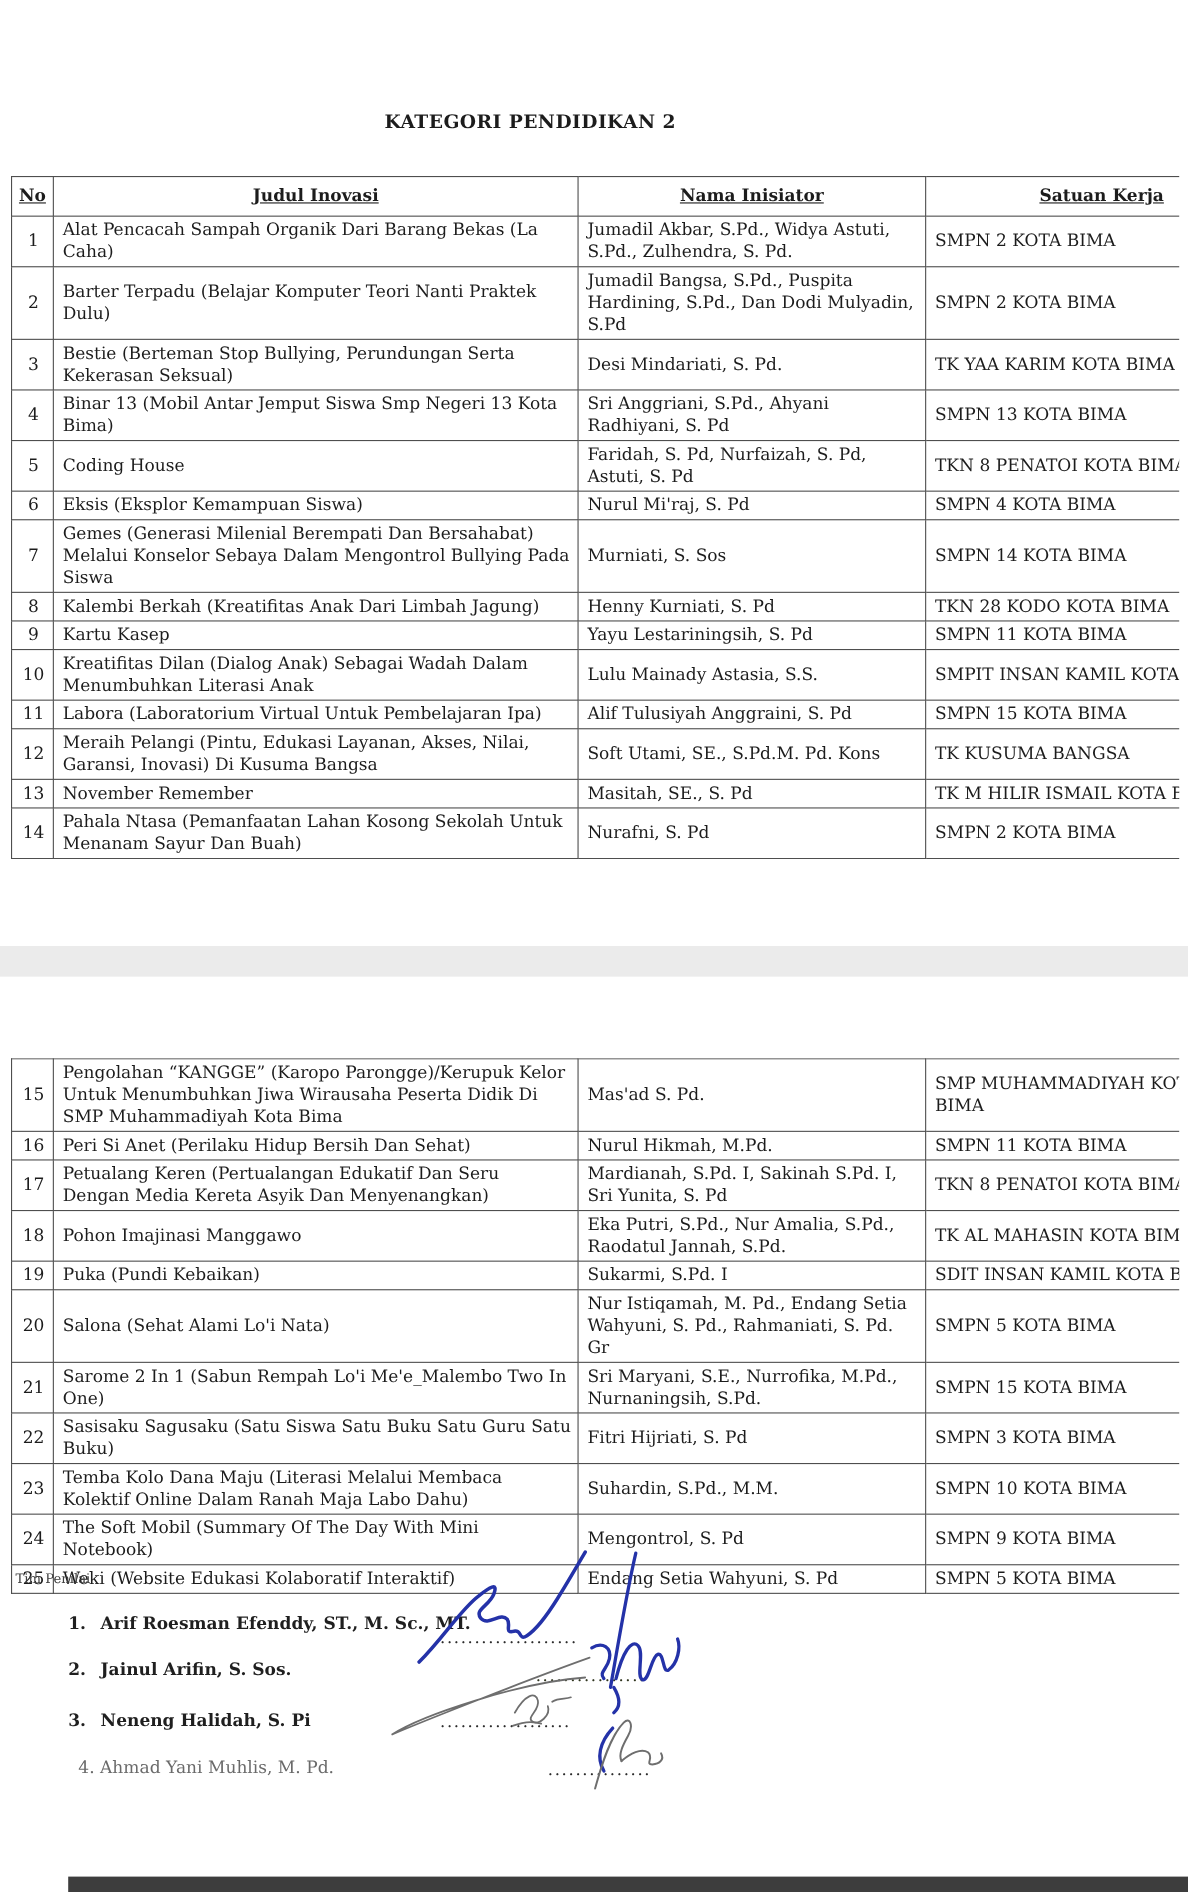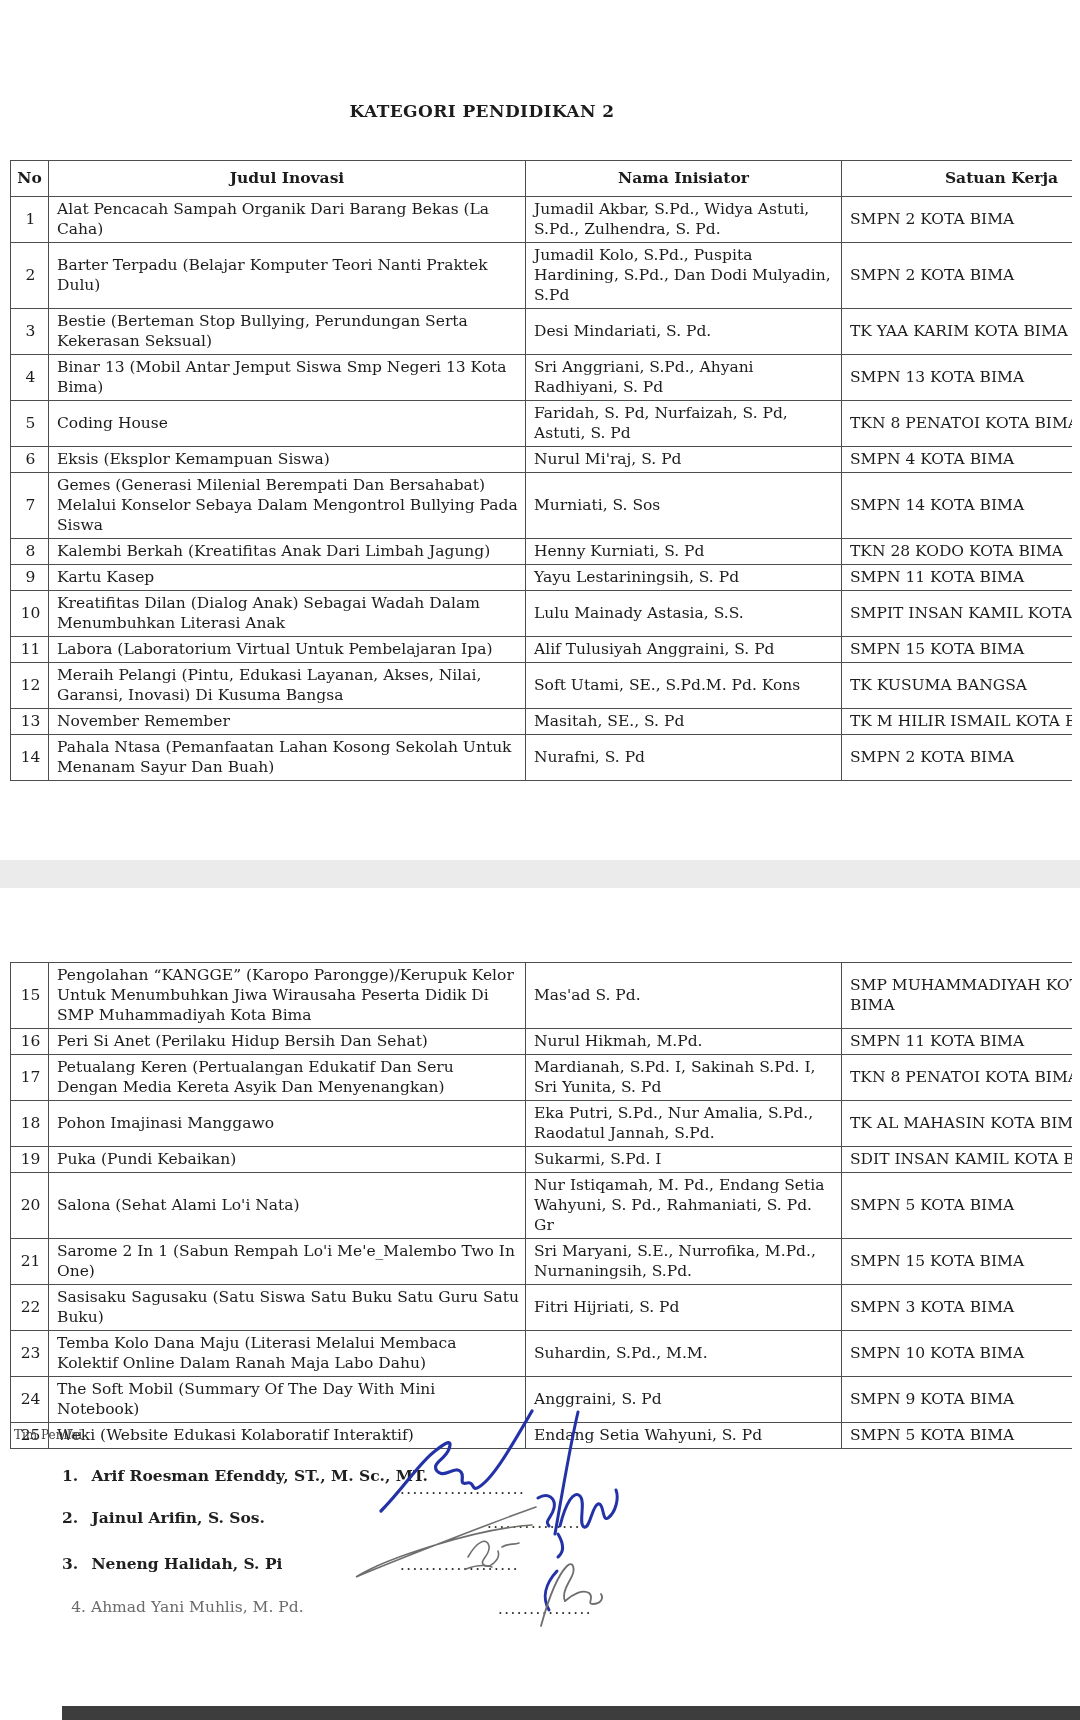--- a/index.html
+++ b/index.html
@@ -24,21 +24,21 @@
 
   table.innov{
     border-collapse:collapse; table-layout:fixed; width:1151px;
     font-size:15.5px; line-height:20px; color:#1c1c1c;
   }
   table.innov th, table.innov td{
     border:1.7px solid #4e4e4e; vertical-align:middle;
     padding:2px 6px 3px 8px; overflow:hidden;
   }
   table.innov th{
-    font-weight:bold; text-align:center; padding:7px 4px 8px 4px;
+    font-weight:bold; text-align:center; padding:7px 4px 8px 4px;text-decoration:underline;
   }
   td.col-no{text-align:center; padding-left:2px; padding-right:2px;}
   td.col-satuan{white-space:pre;}
   th.col-no{padding-left:2px; padding-right:2px;}
 
   .penilai-head{position:absolute; left:14px; top:540px; font-size:12px; color:#404040;}
   .penilai-item{position:absolute; left:18px; font-size:15.5px; font-weight:bold; color:#1f1f1f; white-space:nowrap;margin-left:44px;}
   .penilai-item .num{display:inline-block; width:24px;}
   .item-1{top:578px;}
   .item-2{top:620px;}
@@ -84,21 +84,21 @@
         <tbody>
             <tr>
               <td class="col-no">1</td>
               <td class="col-judul">Alat Pencacah Sampah Organik Dari Barang Bekas (La Caha)</td>
               <td class="col-inisiator">Jumadil Akbar, S.Pd., Widya Astuti, S.Pd., Zulhendra, S. Pd.</td>
               <td class="col-satuan">SMPN 2 KOTA BIMA</td>
             </tr>
             <tr>
               <td class="col-no">2</td>
               <td class="col-judul">Barter Terpadu (Belajar Komputer Teori Nanti Praktek Dulu)</td>
-              <td class="col-inisiator">Jumadil Kolo, S.Pd., Puspita Hardining, S.Pd., Dan Dodi Mulyadin, S.Pd</td>
+              <td class="col-inisiator">Jumadil Bangsa, S.Pd., Puspita Hardining, S.Pd., Dan Dodi Mulyadin, S.Pd</td>
               <td class="col-satuan">SMPN 2 KOTA BIMA</td>
             </tr>
             <tr>
               <td class="col-no">3</td>
               <td class="col-judul">Bestie (Berteman Stop Bullying, Perundungan Serta Kekerasan Seksual)</td>
               <td class="col-inisiator">Desi Mindariati, S. Pd.</td>
               <td class="col-satuan">TK YAA KARIM KOTA BIMA</td>
             </tr>
             <tr>
               <td class="col-no">4</td>
@@ -234,21 +234,21 @@
             </tr>
             <tr>
               <td class="col-no">23</td>
               <td class="col-judul">Temba Kolo Dana Maju (Literasi Melalui Membaca Kolektif Online Dalam Ranah Maja Labo Dahu)</td>
               <td class="col-inisiator">Suhardin, S.Pd., M.M.</td>
               <td class="col-satuan">SMPN 10 KOTA BIMA</td>
             </tr>
             <tr>
               <td class="col-no">24</td>
               <td class="col-judul">The Soft Mobil (Summary Of The Day With Mini Notebook)</td>
-              <td class="col-inisiator">Anggraini, S. Pd</td>
+              <td class="col-inisiator">Mengontrol, S. Pd</td>
               <td class="col-satuan">SMPN 9 KOTA BIMA</td>
             </tr>
             <tr>
               <td class="col-no">25</td>
               <td class="col-judul">Weki (Website Edukasi Kolaboratif Interaktif)</td>
               <td class="col-inisiator">Endang Setia Wahyuni, S. Pd</td>
               <td class="col-satuan">SMPN 5 KOTA BIMA</td>
             </tr>
           </tbody>
       </table>

